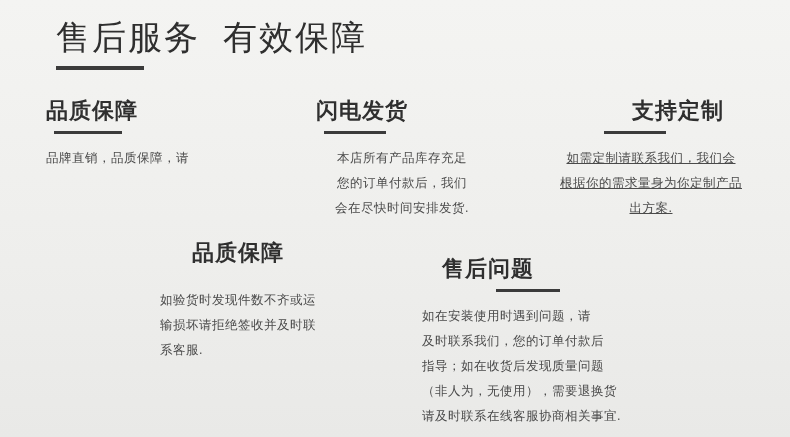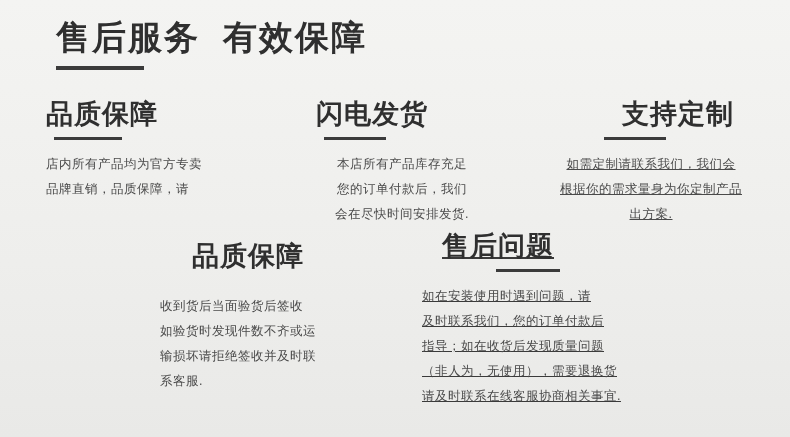--- a/index.html
+++ b/index.html
@@ -23,39 +23,39 @@
   }
 
   
   .headline-wrap {
     position: absolute;
     left: 56px;
     top: 14px;
   }
   .headline {
     font-size: 34px;
-    font-weight: bold;
+    font-weight: normal;
     letter-spacing: 2px;
     color: #2f2f2f;
     line-height: 46px;
     white-space: pre;
   }
   .headline-underline {
     width: 88px;
     height: 4px;
     background: #3b3b3b;
     margin-top: 6px;
   }
 
   
   .block {
     position: absolute;
   }
   .block-title {
-    font-size: 27px;
+    font-size: 22px;
     font-weight: bold;
     color: #2f2f2f;
     letter-spacing: 1px;
     text-align: center;
     white-space: nowrap;
   }
   .title-rule {
     height: 3px;
     background: #3b3b3b;
     margin: 5px auto 0 auto;
@@ -83,40 +83,39 @@
   #block-custom .block-title { text-align: center; padding-left: 66px; }
   #block-custom .title-rule  { width: 62px; margin-left: 74px; }
   #block-custom .block-body  { text-align: center; padding-left: 12px; text-decoration: underline; }
 
   
   #block-logistics { left: 140px; top: 238px; width: 240px; }
   #block-logistics .block-title { text-align: left; padding-left: 52px; }
   #block-logistics .title-rule  { width: 0; }
   #block-logistics .block-body  { text-align: left; padding-left: 20px; }
 
-  #block-aftersale { left: 400px; top: 228px; width: 270px; text-decoration: underline; }
+  #block-aftersale { left: 400px; top: 254px; width: 270px; }
   #block-aftersale .block-title { text-align: left; padding-left: 42px; }
   #block-aftersale .title-rule  { width: 64px; margin-left: 96px; }
   #block-aftersale .block-body  { text-align: left; padding-left: 22px; }
 </style>
 </head>
 <body>
 
 <div class="page">
 
   <div class="headline-wrap">
     <div class="headline">售后服务  有效保障</div>
     <div class="headline-underline"></div>
   </div>
 
   <div class="block" id="block-quality">
     <div class="block-title">品质保障</div>
     <div class="title-rule"></div>
     <div class="block-body">
-      <div>店内所有产品均为官方专卖</div>
       <div>品牌直销，品质保障，请</div>
     </div>
   </div>
 
   <div class="block" id="block-shipping">
     <div class="block-title">闪电发货</div>
     <div class="title-rule"></div>
     <div class="block-body">
       <div>本店所有产品库存充足</div>
       <div>您的订单付款后，我们</div>
@@ -131,21 +130,20 @@
       <div>如需定制请联系我们，我们会</div>
       <div>根据你的需求量身为你定制产品</div>
       <div>出方案.</div>
     </div>
   </div>
 
   <div class="block" id="block-logistics">
     <div class="block-title">品质保障</div>
     <div class="title-rule"></div>
     <div class="block-body">
-      <div>收到货后当面验货后签收</div>
       <div>如验货时发现件数不齐或运</div>
       <div>输损坏请拒绝签收并及时联</div>
       <div>系客服.</div>
     </div>
   </div>
 
   <div class="block" id="block-aftersale">
     <div class="block-title">售后问题</div>
     <div class="title-rule"></div>
     <div class="block-body">

